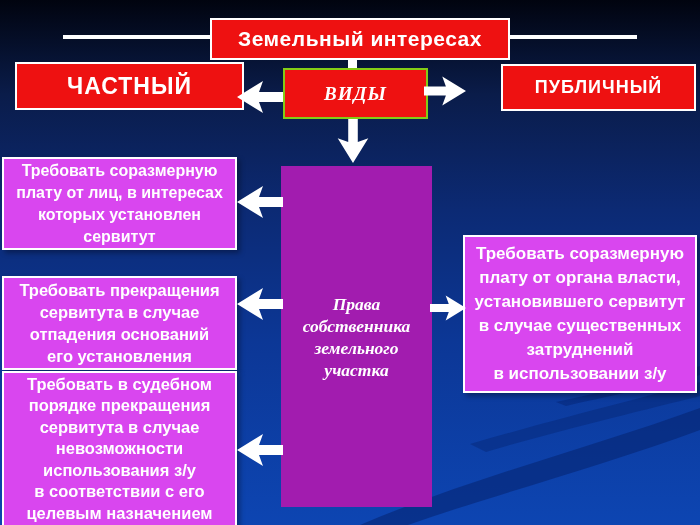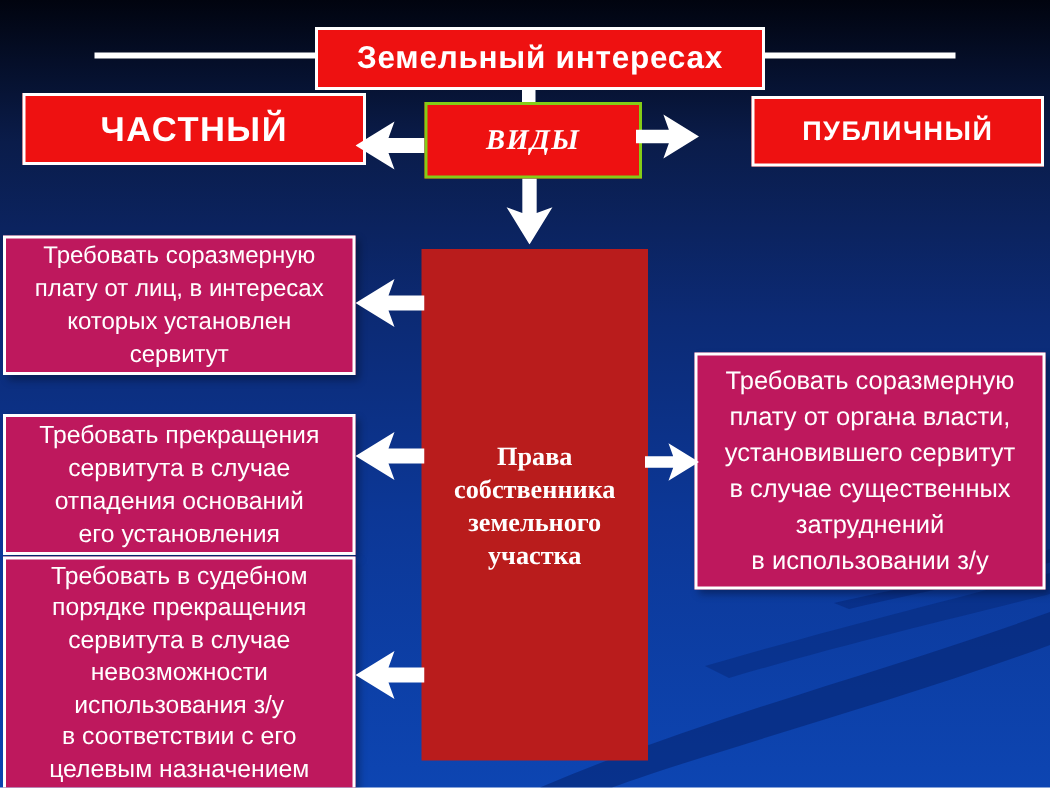--- a/index.html
+++ b/index.html
@@ -12,27 +12,27 @@
   .box{position:absolute;box-sizing:border-box;display:flex;align-items:center;justify-content:center;text-align:center;color:#fff;}
   .red{background:#ee1111;border:2px solid #fff;}
   .redbox-title{left:210px;top:18px;width:300px;height:42px;font-size:21px;font-weight:bold;letter-spacing:.5px;}
   .redbox-private{left:3px;top:62px;width:229px;height:48px;font-size:23px;font-weight:bold;letter-spacing:1px;margin-left:12px;}
   .redbox-public{left:468px;top:64px;width:195px;height:47px;font-size:18px;font-weight:bold;letter-spacing:1px;margin-left:33px;}
   .redbox-vidy{
     left:283px;top:68px;width:145px;height:51px;background:#ee1111;border:2px solid #84cc16;
     font-family:"Liberation Serif",serif;font-style:italic;font-weight:bold;font-size:19px;letter-spacing:1px;
   }
   .crimson-box{
-    left:281px;top:166px;width:151px;height:341px;background:#b91c1c;
-    font-family:"Liberation Serif",serif;font-weight:bold;
+    left:281px;top:166px;width:151px;height:341px;background:#a21caf;
+    font-family:"Liberation Serif",serif;font-style:italic;font-weight:bold;
     font-size:17.5px;line-height:22px;white-space:pre-line;
   }
   .bluebox{
-    background:#be185d;border:2px solid #fff;box-shadow:3px 3px 5px rgba(0,0,10,.35);
-    font-weight:normal;white-space:pre-line;
+    background:#d946ef;border:2px solid #fff;box-shadow:3px 3px 5px rgba(0,0,10,.35);
+    font-weight:bold;white-space:pre-line;
   }
   .owner0{left:2px;top:157px;width:235px;height:93px;font-size:16px;line-height:22px;}
   .owner1{left:2px;top:276px;width:235px;height:94px;font-size:16.5px;line-height:22px;}
   .owner2{left:2px;top:371px;width:235px;height:156px;font-size:16.5px;line-height:21.5px;}
   .pubright{left:463px;top:235px;width:234px;height:158px;font-size:17px;line-height:24px;}
   .wline{position:absolute;background:#fff;}
   svg{display:block;}
 </style>
 </head>
 <body>

